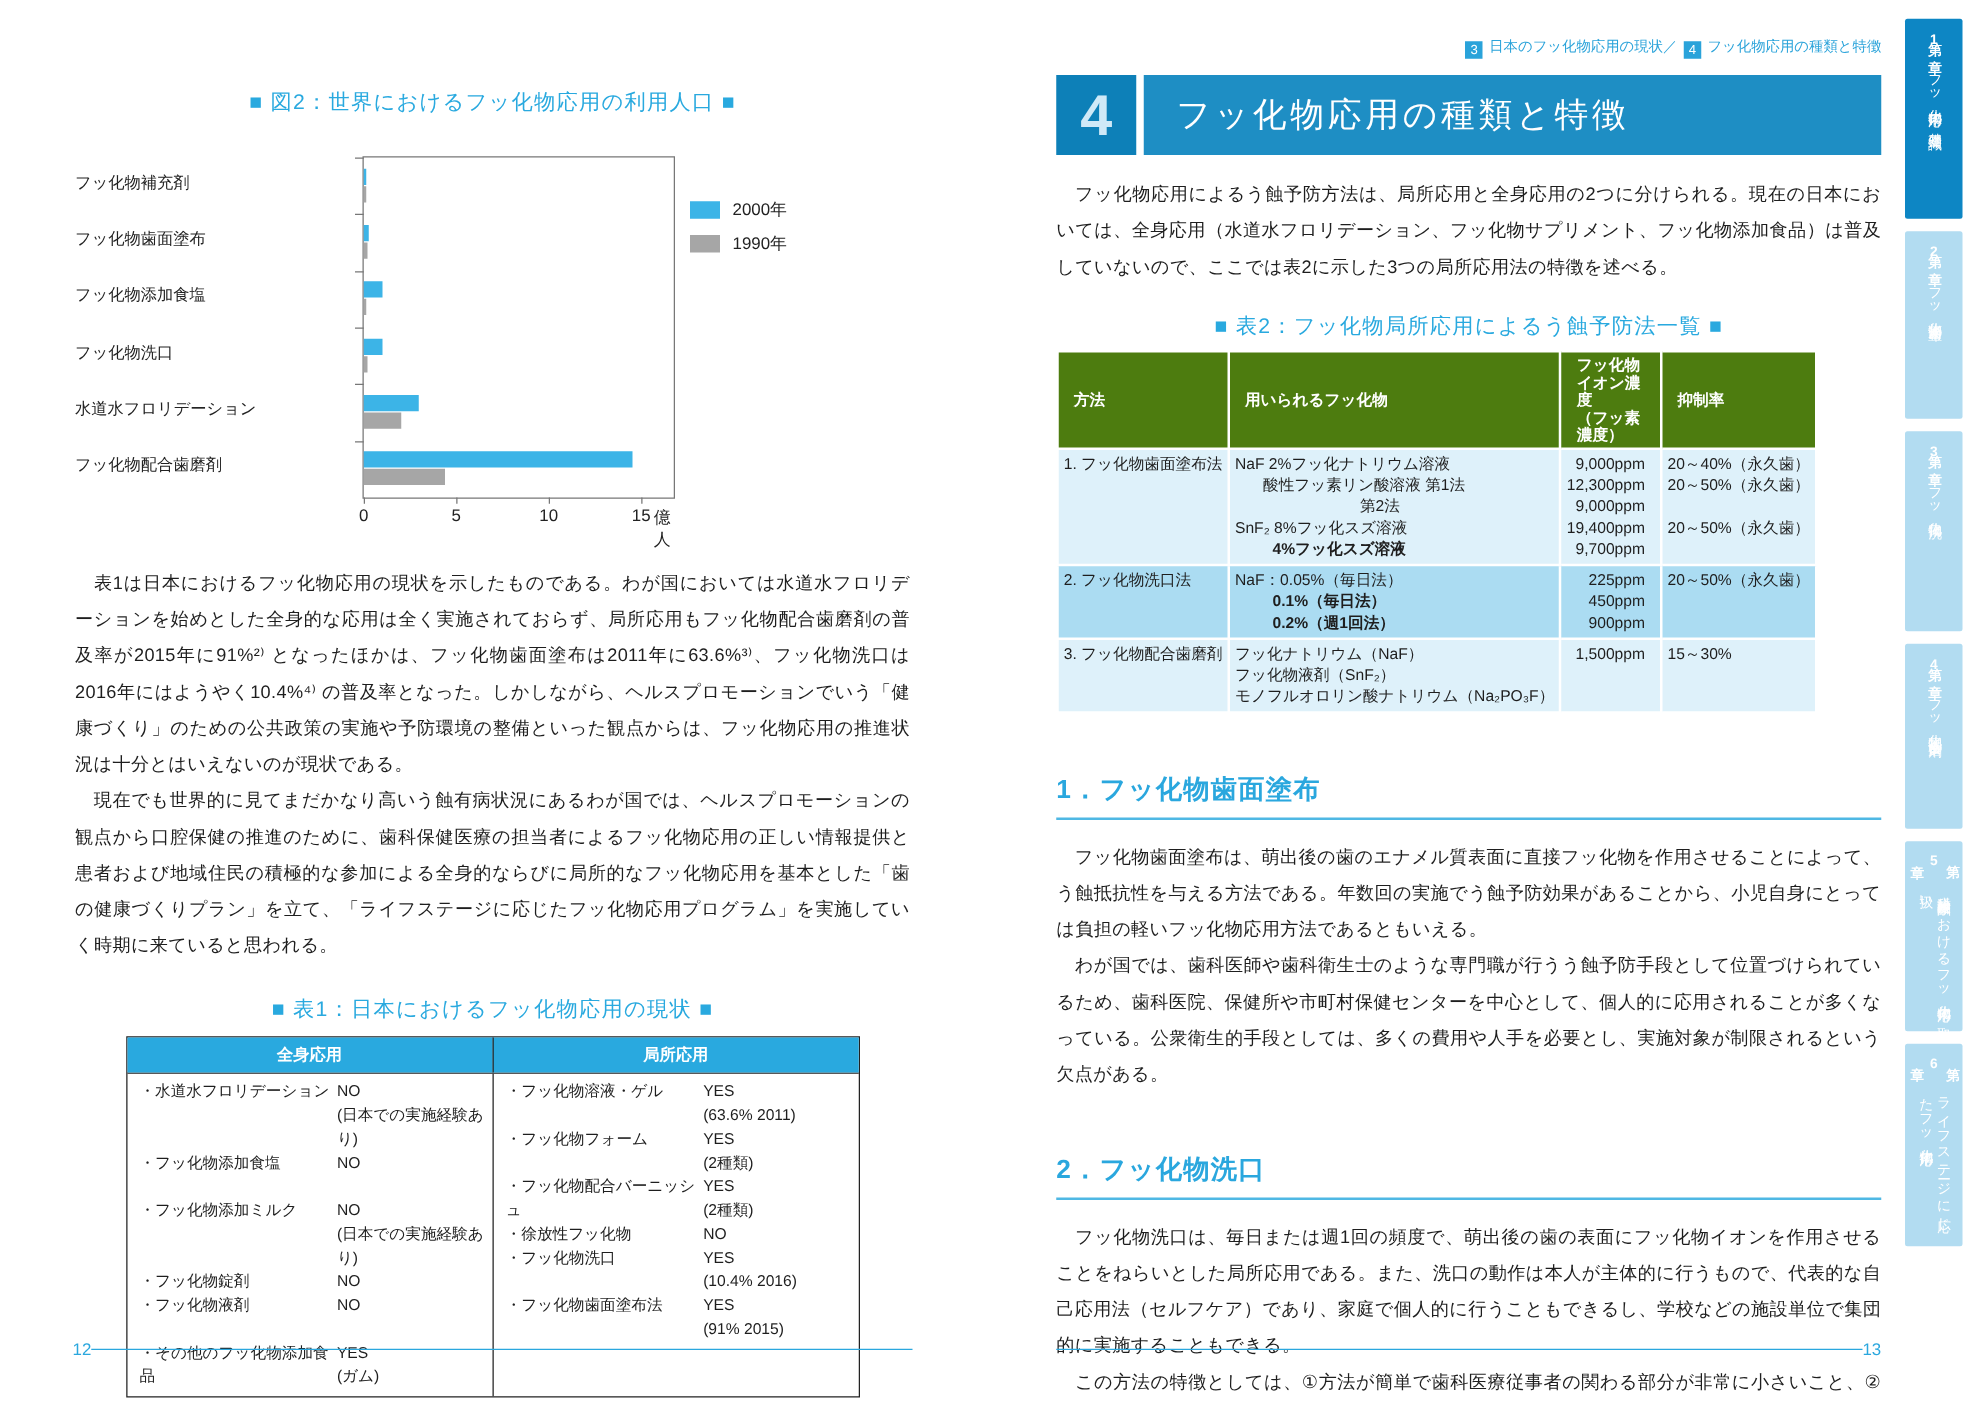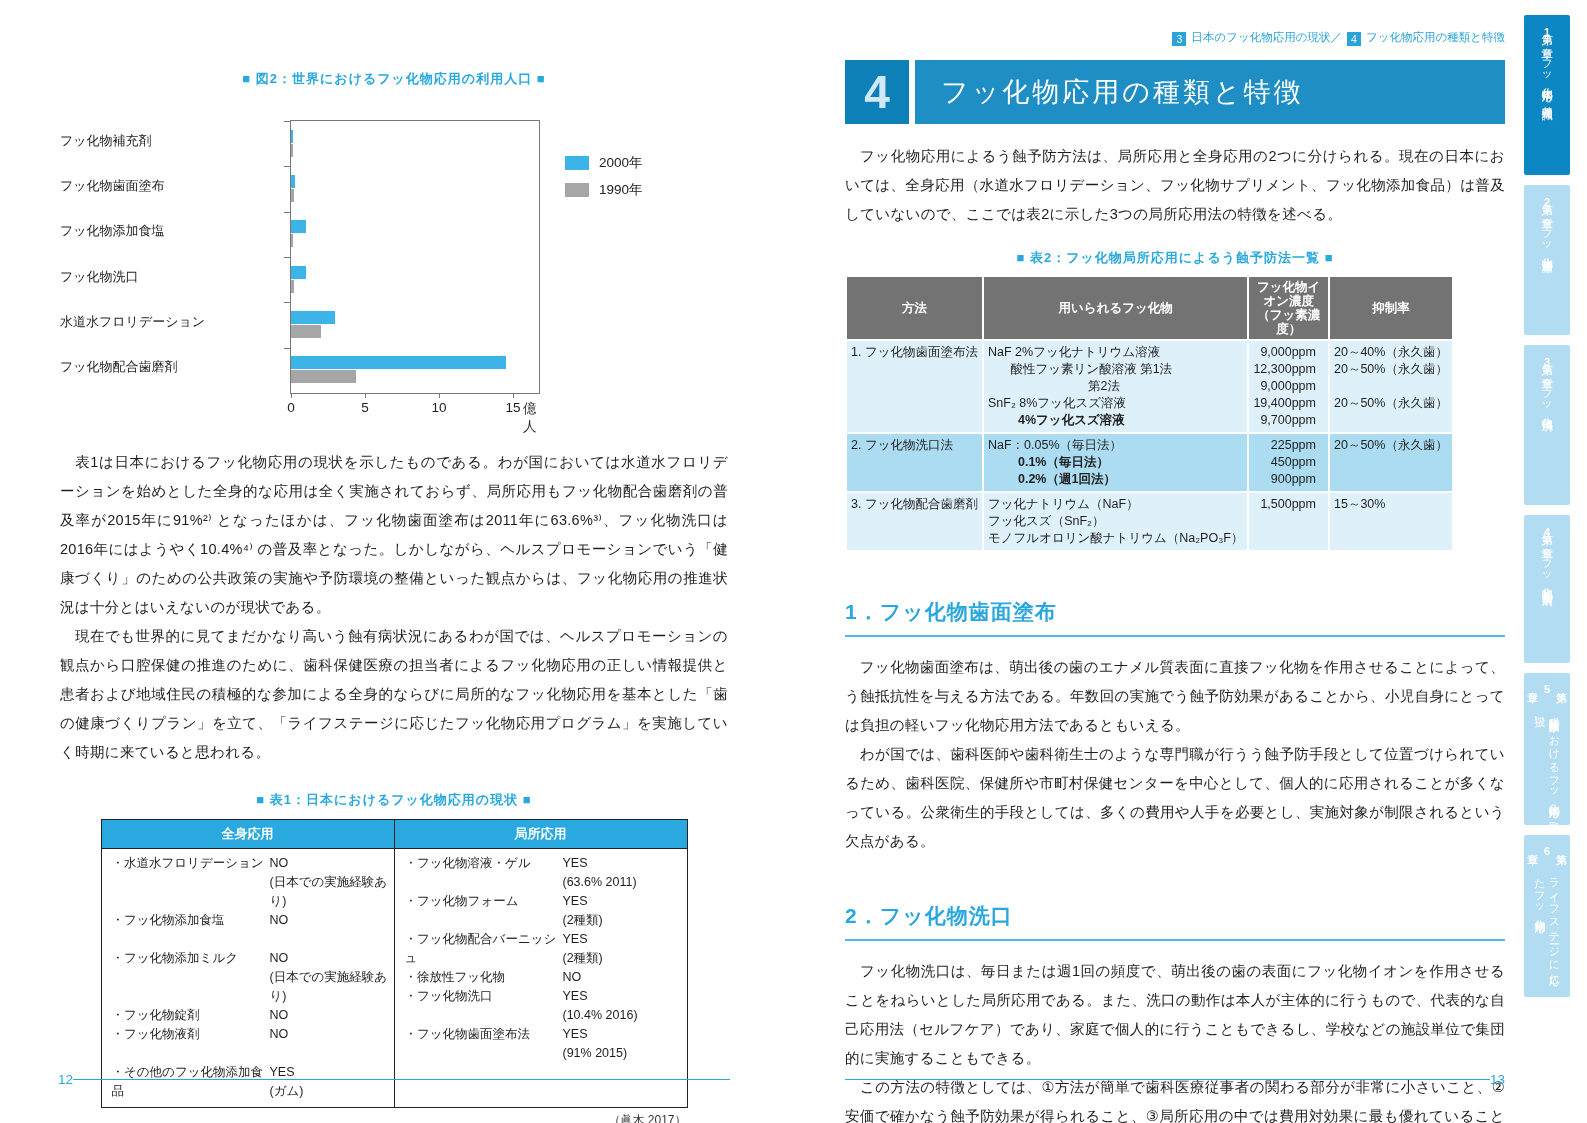--- a/index.html
+++ b/index.html
@@ -3,32 +3,32 @@
 <meta charset="utf-8">
 <style>
   html,body{margin:0;padding:0;background:#fff;}
   body{font-family:"Liberation Sans","DejaVu Sans",sans-serif;color:#1e1e1e;}
   #canvas{position:relative;width:1587px;height:1123px;background:#fff;overflow:hidden;}
 
   
   .page-left{position:absolute;left:60px;top:70px;width:668px;}
   .page-right{position:absolute;left:845px;top:30px;width:660px;}
 
-  .fig-caption{color:#29a9df;font-weight:bold;font-size:13px;text-align:center;letter-spacing:1px;}
+  .fig-caption{color:#29a9df;font-weight:normal;font-size:17px;text-align:center;letter-spacing:1px;}
 
   
   .chart-wrap{position:relative;height:332px;margin-top:14px;}
   .chart-plot{position:absolute;left:230px;top:18px;width:248px;height:272px;border:1px solid #777;}
   .bar{position:absolute;left:0;height:13px;}
   .cat-label{position:absolute;left:0;width:220px;text-align:left;font-size:13px;color:#222;line-height:20px;}
   .ytick{position:absolute;left:-7px;width:7px;height:1px;background:#777;}
   .xtick{position:absolute;width:1px;height:5px;background:#777;top:272px;}
   .xlabel{position:absolute;top:279px;font-size:13.5px;color:#222;transform:translateX(-50%);}
   .xunit{position:absolute;top:279px;font-size:13.5px;color:#222;}
-  .legend{position:absolute;left:505px;top:52px;}
+  .legend{position:absolute;left:492px;top:52px;}
   .legend-item{display:flex;align-items:center;gap:10px;margin-bottom:9px;}
   .legend-swatch{width:24px;height:14px;display:inline-block;}
   .legend-label{font-size:13.5px;color:#222;}
 
   
   .body-par{font-size:14.5px;line-height:29px;text-align:justify;letter-spacing:.3px;margin:0 0 0 0;}
   .page-left .body-text{margin-top:14px;}
 
   
   .t1-caption{margin-top:24px;}
@@ -57,21 +57,21 @@
   .bc-num{display:inline-block;width:14px;height:14px;line-height:14px;background:#2aa3da;color:#fff;text-align:center;font-size:10.5px;margin:0 5px;vertical-align:-2px;}
   .chapter-banner{display:flex;margin-top:14px;}
   .chapter-num-box{width:64px;height:64px;background:#0d80b8;color:#cfe9f7;font-size:46px;font-weight:bold;display:flex;align-items:center;justify-content:center;}
   .chapter-title-bar{flex:1;height:64px;background:#1e8ec4;margin-left:6px;color:#fff;font-size:27px;letter-spacing:3px;line-height:64px;padding-left:26px;font-weight:500;}
   .intro{margin-top:18px;}
 
   
   .t2-caption{margin-top:20px;}
   table.t2{border-collapse:collapse;margin-top:8px;width:602px;}
   table.t2 th, table.t2 td{border:2px solid #fff;vertical-align:top;}
-  table.t2 th{background:#737373;color:#fff;font-size:12.5px;font-weight:bold;text-align:center;padding:3px 2px;line-height:14px;height:24px;vertical-align:middle;}
+  table.t2 th{background:#4d7c0f;color:#fff;font-size:12.5px;font-weight:bold;text-align:left;padding:3px 12px;line-height:14px;height:24px;vertical-align:middle;}
   table.t2 td{font-size:12.5px;line-height:17px;padding:3px 4px;}
   tr.light td{background:#def1fa;}
   tr.mid td{background:#abdcf2;}
   .cell-line{min-height:17px;white-space:nowrap;}
   .col-method{width:126px;} .col-agent{width:206px;} .col-conc{width:140px;} .col-rate{width:122px;}
   td.conc .cell-line{text-align:right;padding-right:8px;}
   .ind1{padding-left:1.8em;} .ind2{padding-left:8em;} .ind3{padding-left:2.4em;font-weight:bold;}
 
   
   .section{margin-top:46px;}
@@ -326,21 +326,21 @@
             <div class="cell-line"></div>
             <div class="cell-line"></div>
           </td>
         </tr>
         <tr class="light">
           <td>
               <div class="cell-line">3. フッ化物配合歯磨剤</div>
             </td>
           <td>
             <div class="cell-line">フッ化ナトリウム（NaF）</div>
-            <div class="cell-line">フッ化スズ（SnF₂）</div>
+            <div class="cell-line">フッ化物液剤（SnF₂）</div>
             <div class="cell-line">モノフルオロリン酸ナトリウム（Na₂PO₃F）</div>
           </td>
           <td class="conc">
             <div class="cell-line">1,500ppm</div>
             <div class="cell-line"></div>
             <div class="cell-line"></div>
           </td>
           <td>
             <div class="cell-line">15～30%</div>
             <div class="cell-line"></div>

